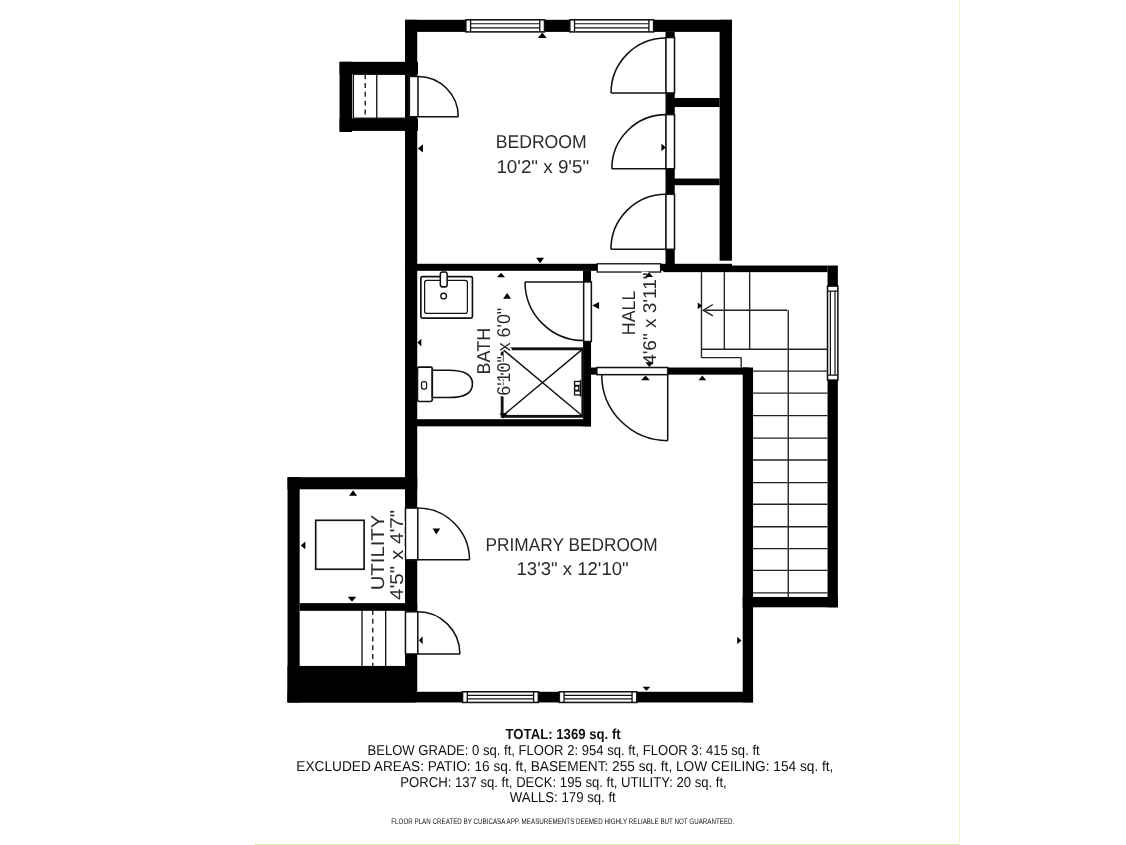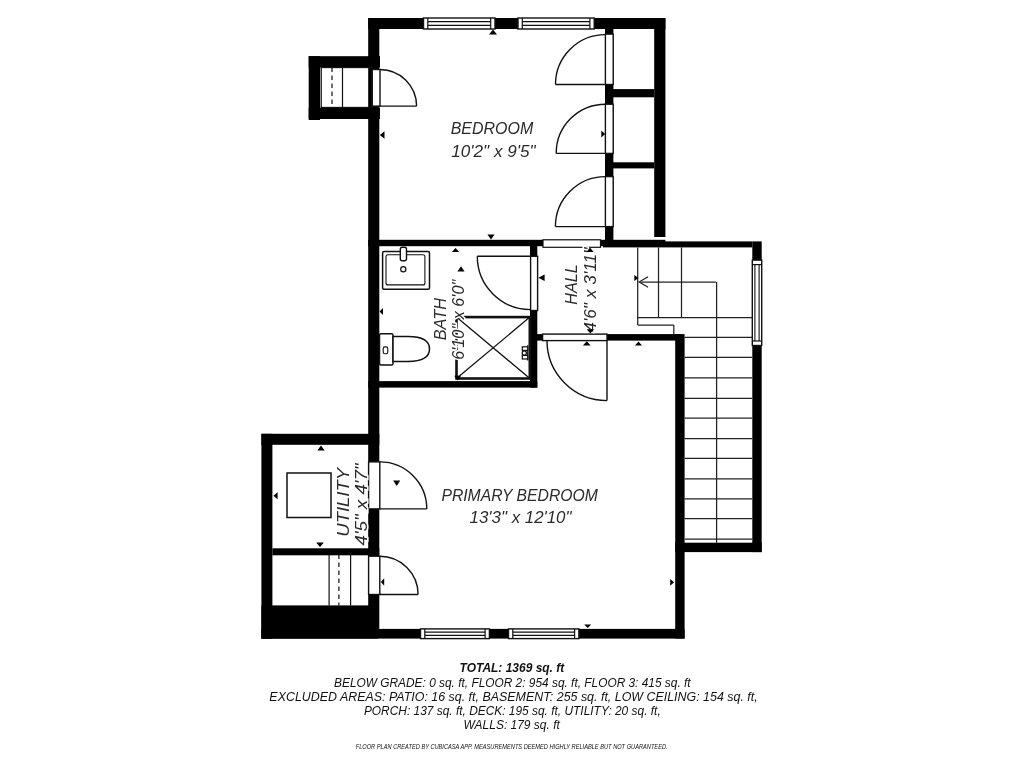--- a/index.html
+++ b/index.html
@@ -1,16 +1,16 @@
 <!DOCTYPE html>
 <html><head>
 <meta charset="utf-8">
 <style>
   html,body{margin:0;padding:0;background:#fff;}
-  .page{position:relative;width:872px;height:768px;background:#84cc16;overflow:hidden;font-family:"Liberation Sans",sans-serif;font-style:italic;}
+  .page{position:relative;width:872px;height:768px;background:#84cc16;overflow:hidden;font-family:"Liberation Sans",sans-serif;}
   svg{display:block;}
 </style>
 </head>
 <body>
 <div class="page">
 <svg width="1024" height="768" viewBox="0 0 1024 768">
 <rect x="0" y="0" width="1024" height="768" fill="#ffffff"></rect>
 
 <g id="walls" fill="#000000" stroke="none">
 

